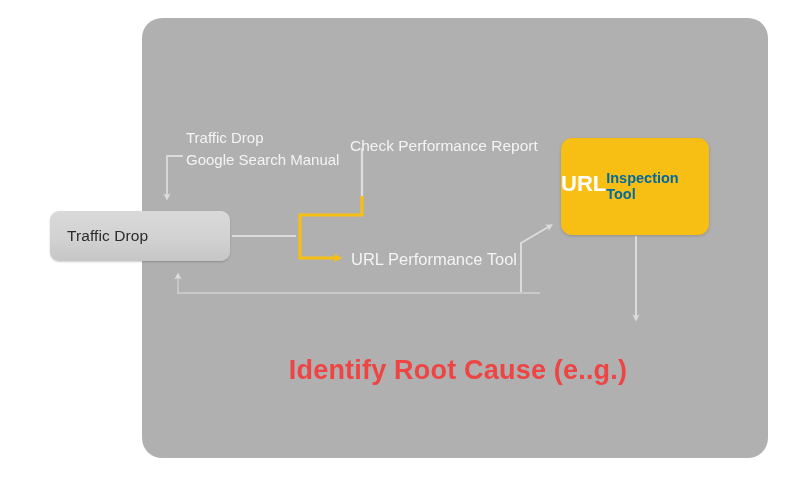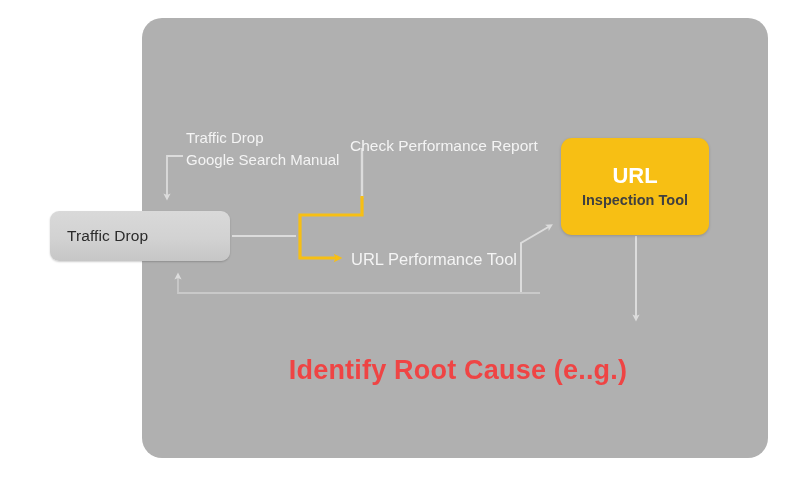--- a/index.html
+++ b/index.html
@@ -63,35 +63,35 @@
   .node-url-tool {
     position: absolute;
     left: 561px;
     top: 138px;
     width: 148px;
     height: 97px;
     border-radius: 11px;
     background: #f7bf14;
     box-shadow: 0 1px 3px rgba(0,0,0,0.18);
     display: flex;
-    flex-direction: column;
+    flex-direction: row;
     align-items: center;
     justify-content: center;
   }
   .node-url-tool .title {
     font-size: 22px;
     font-weight: bold;
     color: #ffffff;
     line-height: 1.1;
     margin-bottom: 5px;
   }
   .node-url-tool .subtitle {
     font-size: 14.5px;
     font-weight: bold;
-    color: #404040;
+    color: #0369a1;
     line-height: 1.1;
   }
   
   .flabel {
     position: absolute;
     color: #f4f4f4;
     white-space: nowrap;
     line-height: 1.28;
   }
   .lbl-traffic-drop-note {

